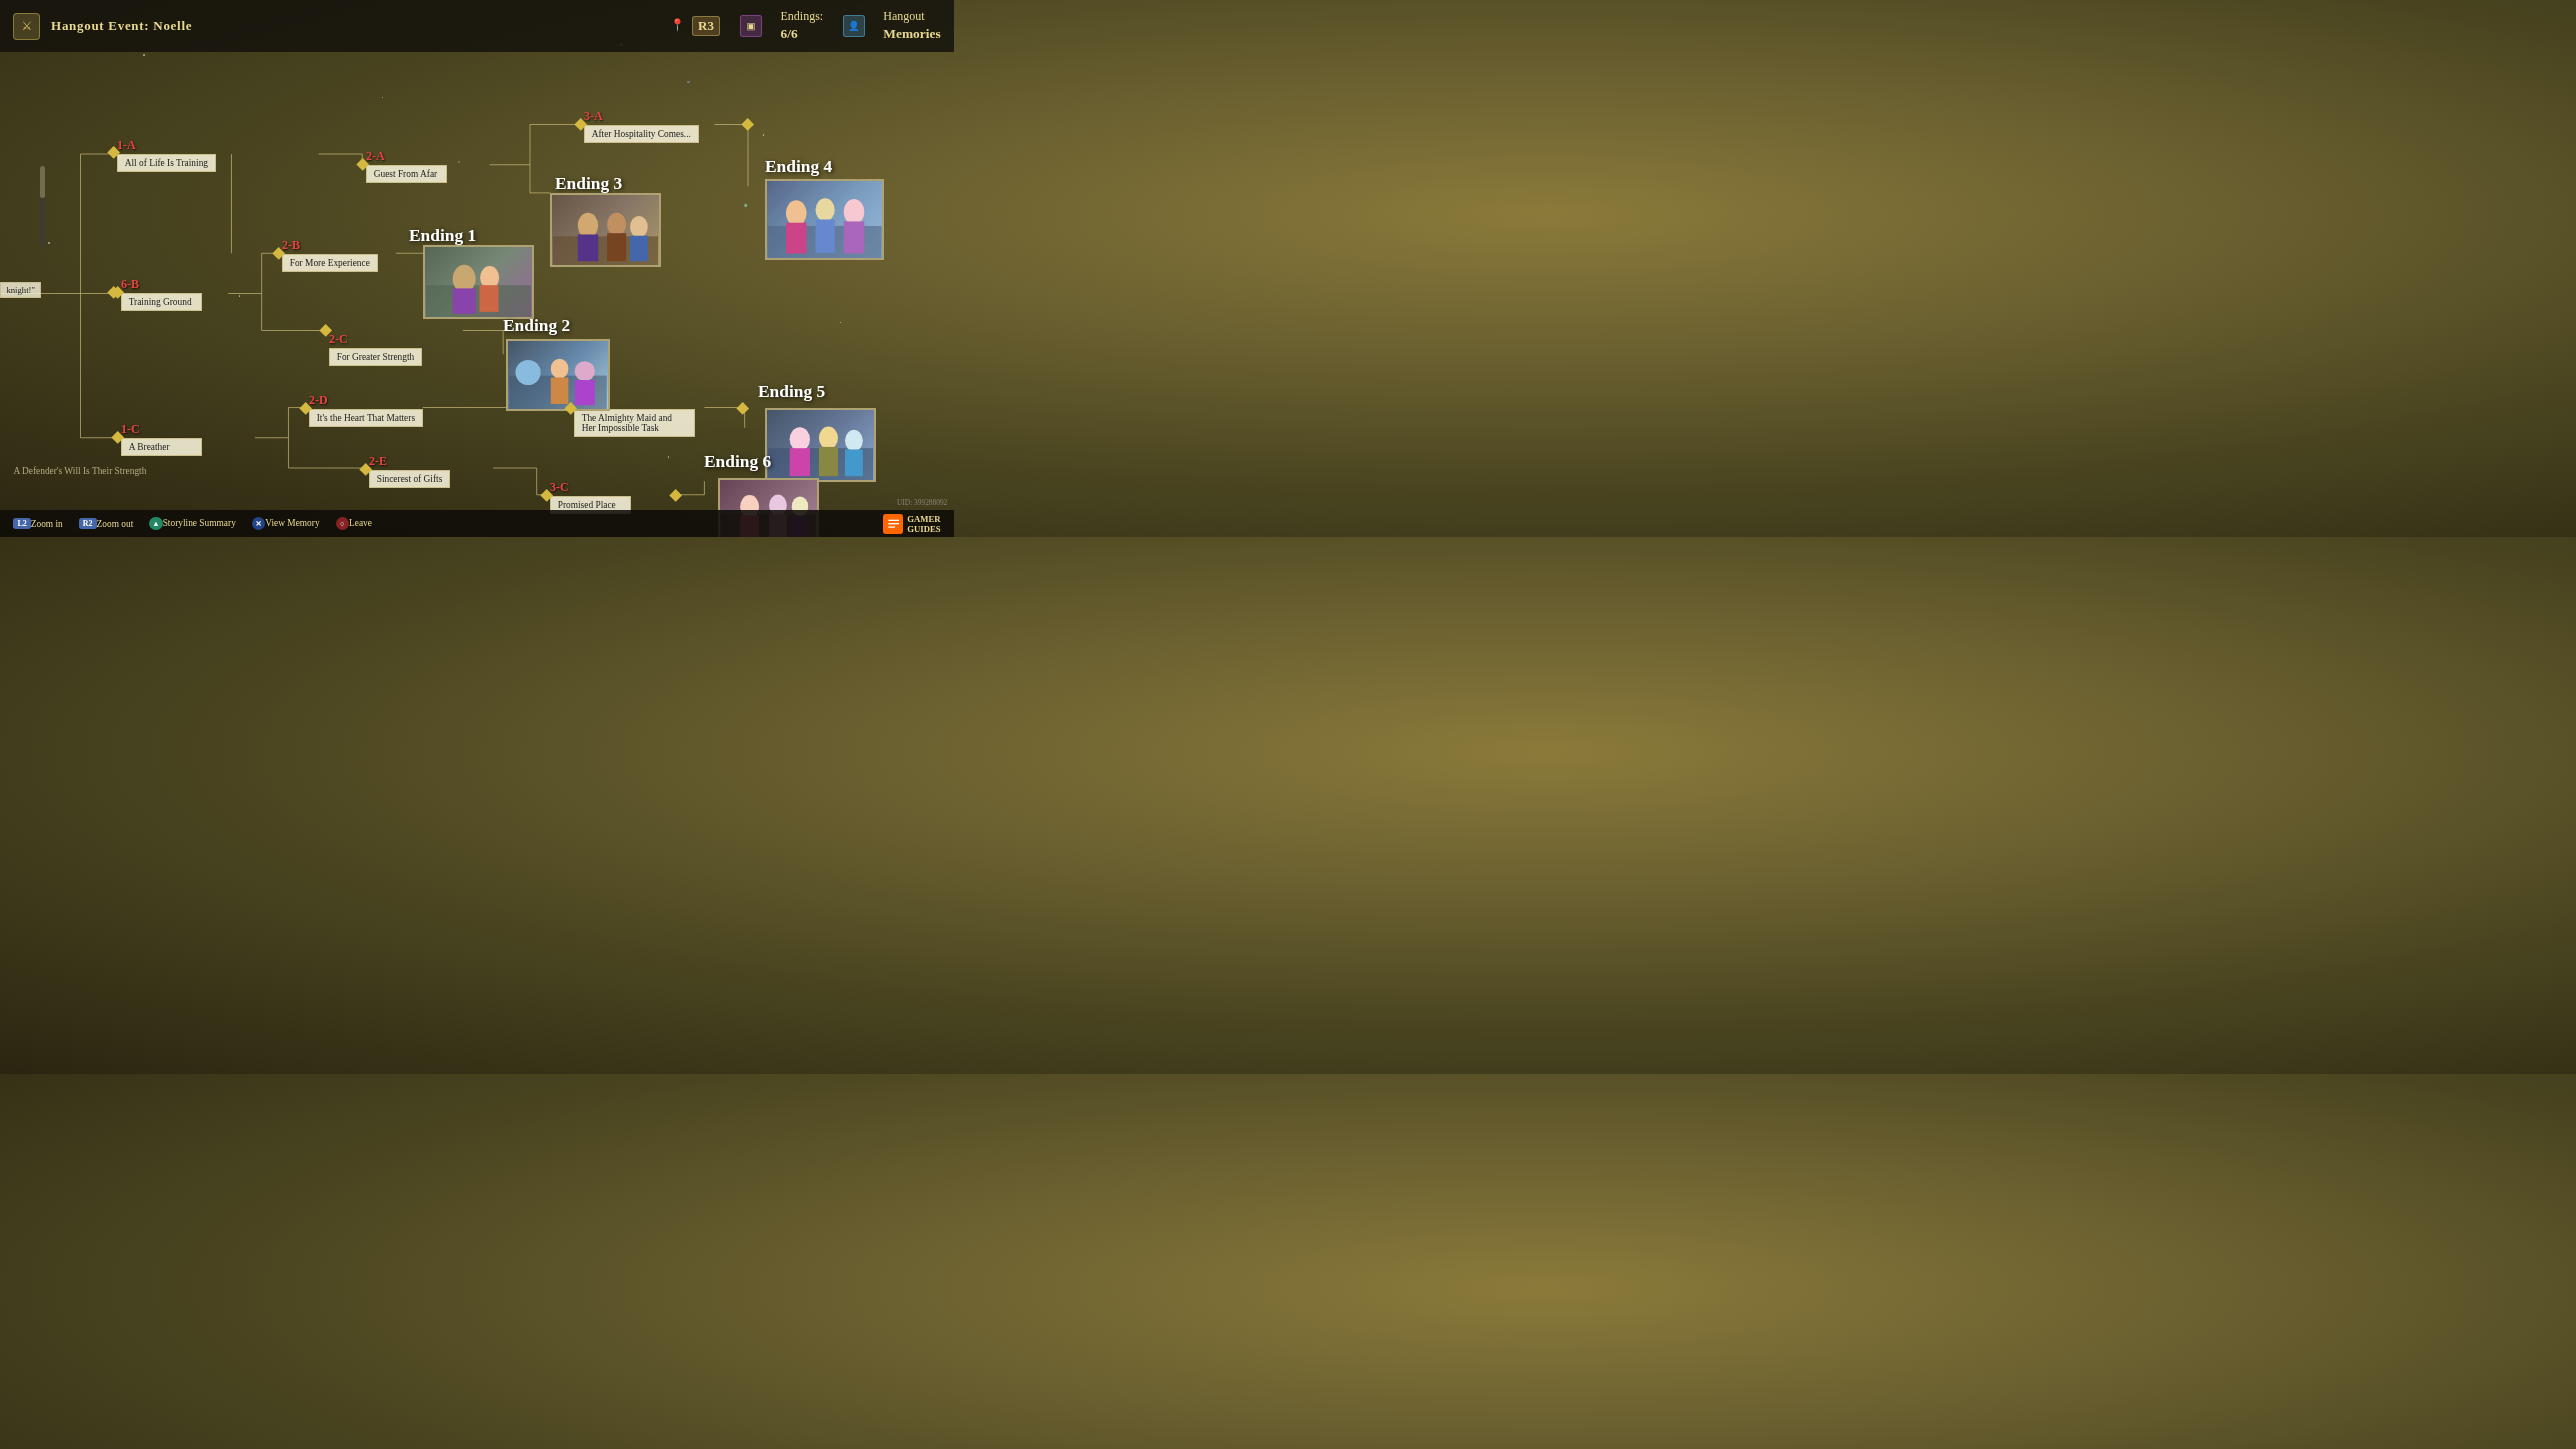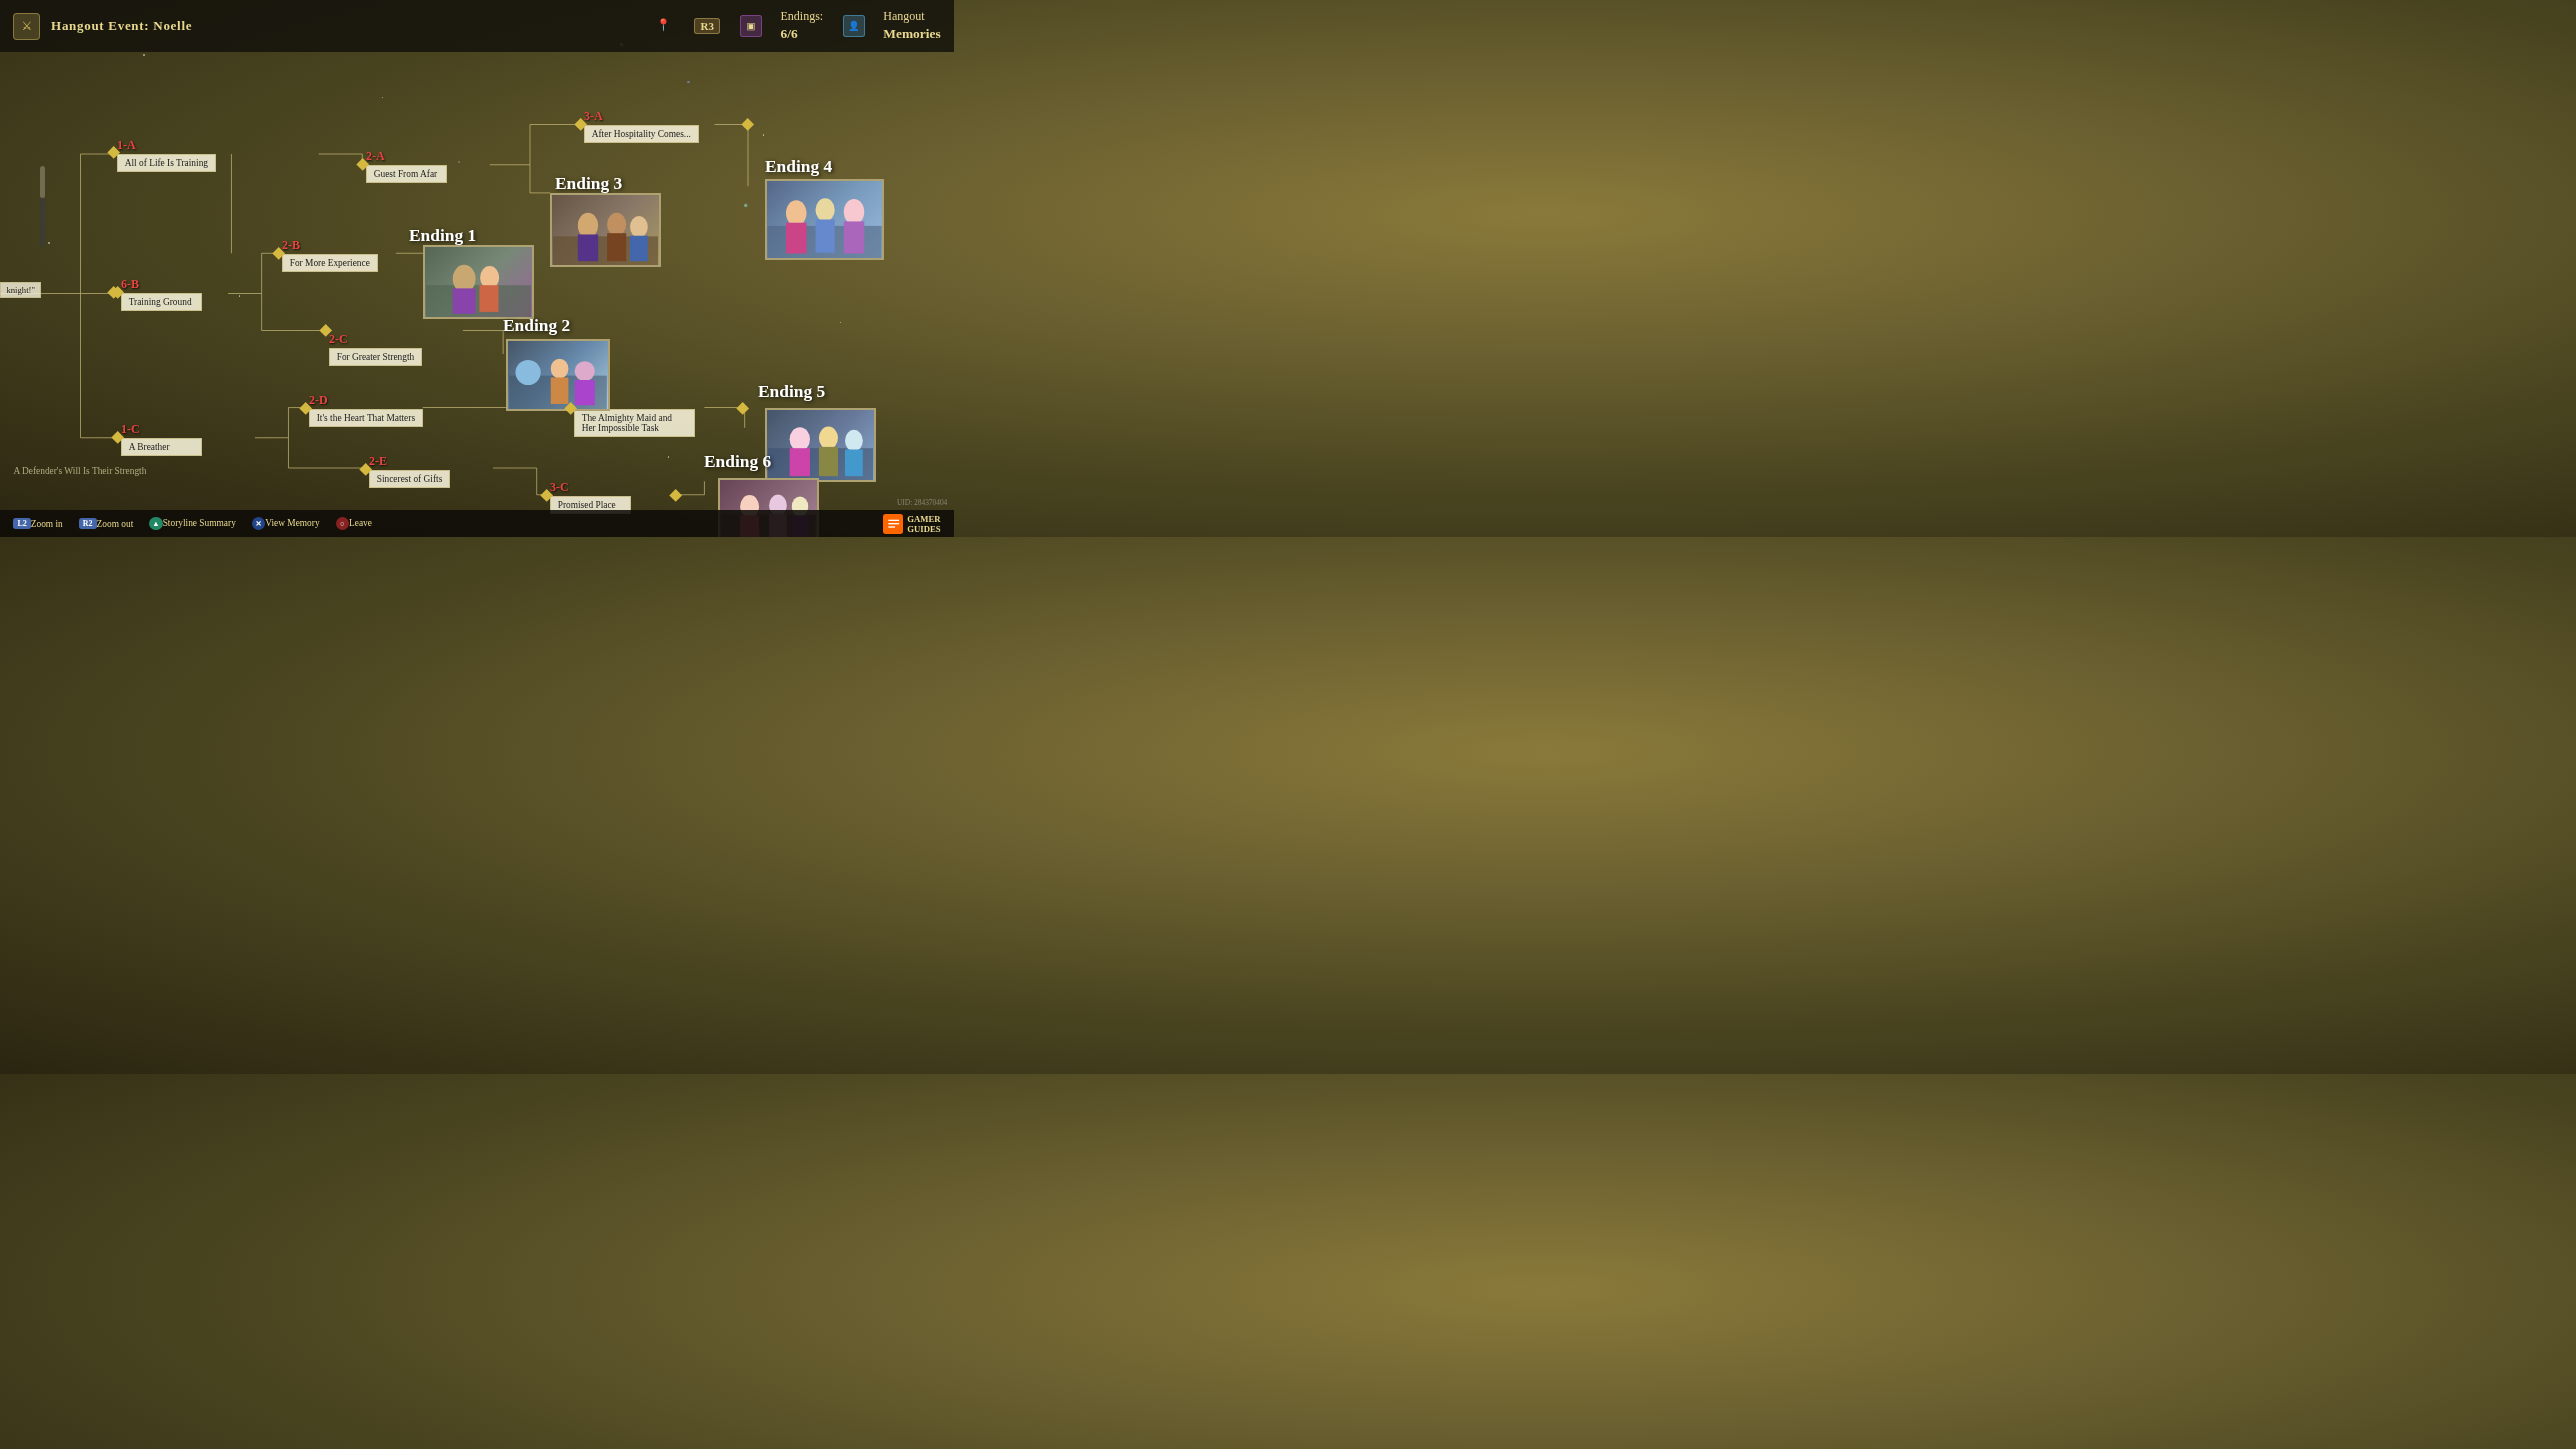--- a/index.html
+++ b/index.html
@@ -216,24 +216,23 @@
       background: rgba(150,140,100,0.6);
       border-radius: 2.7px;
     }
 
     
     .r3-badge {
       background: rgba(100,80,40,0.7);
       border: 0.7px solid rgba(200,180,100,0.5);
       border-radius: 2.7px;
       padding: 1.3px 5.4px;
-      font-size: 11px;
+      font-size: 13px;
       color: #e8d890;
       font-weight: bold;
-      margin-left: 16px;
     }
     .uid-text {
       position: absolute;
       right: 6.7px;
       bottom: 30px;
       color: rgba(200,200,200,0.5);
       font-size: 7.4px;
       z-index: 100;
     }
     
@@ -558,21 +557,21 @@
         <ellipse fill="#f0e8c0" cx="125" cy="42" rx="13" ry="16"></ellipse>
         <rect fill="#8844aa" x="112" y="56" width="26" height="38"></rect>
       </svg>
     </div>
   </div>
 
   <div class="bottom-left-text">A Defender's Will Is Their Strength</div>
 
 </div>
 
-<div class="uid-text">UID: 284370404</div>
+<div class="uid-text">UID: 399288092</div>
 
 <div class="bottom-bar">
   <div class="bottom-hint">
     <span class="btn-badge btn-l2">L2</span>
     <span>Zoom in</span>
   </div>
   <div class="bottom-hint">
     <span class="btn-badge btn-r2">R2</span>
     <span>Zoom out</span>
   </div>

